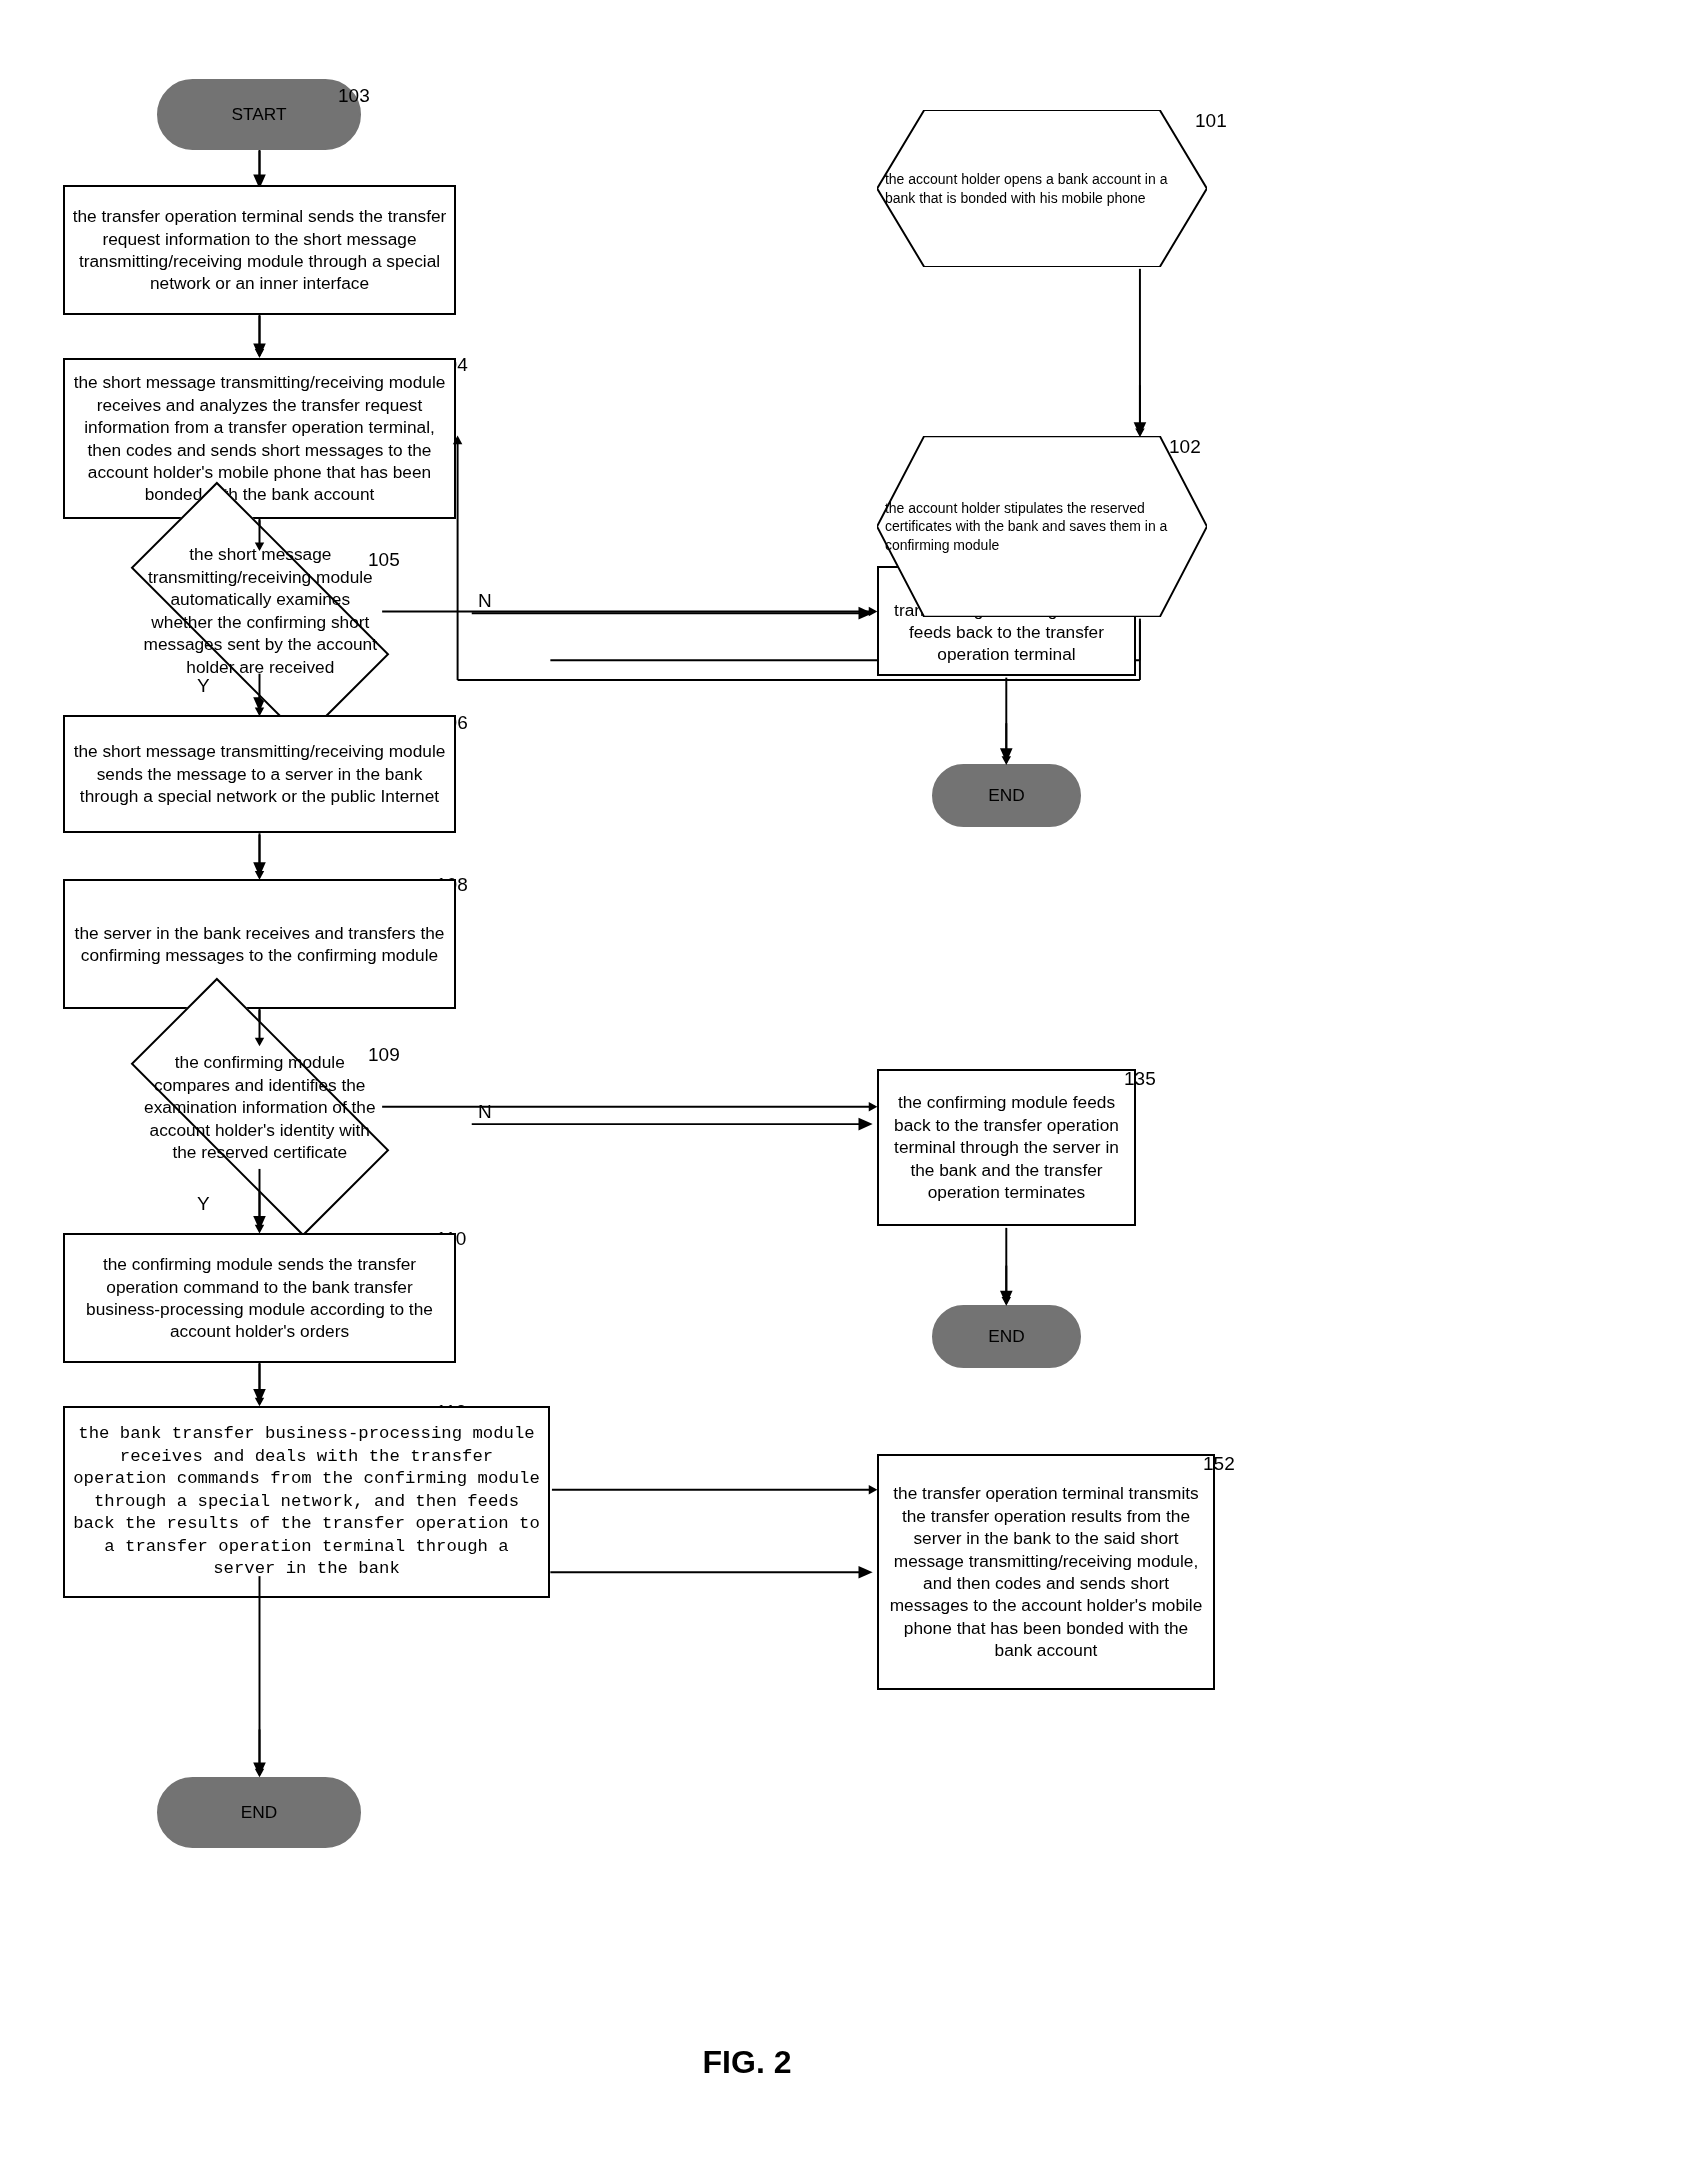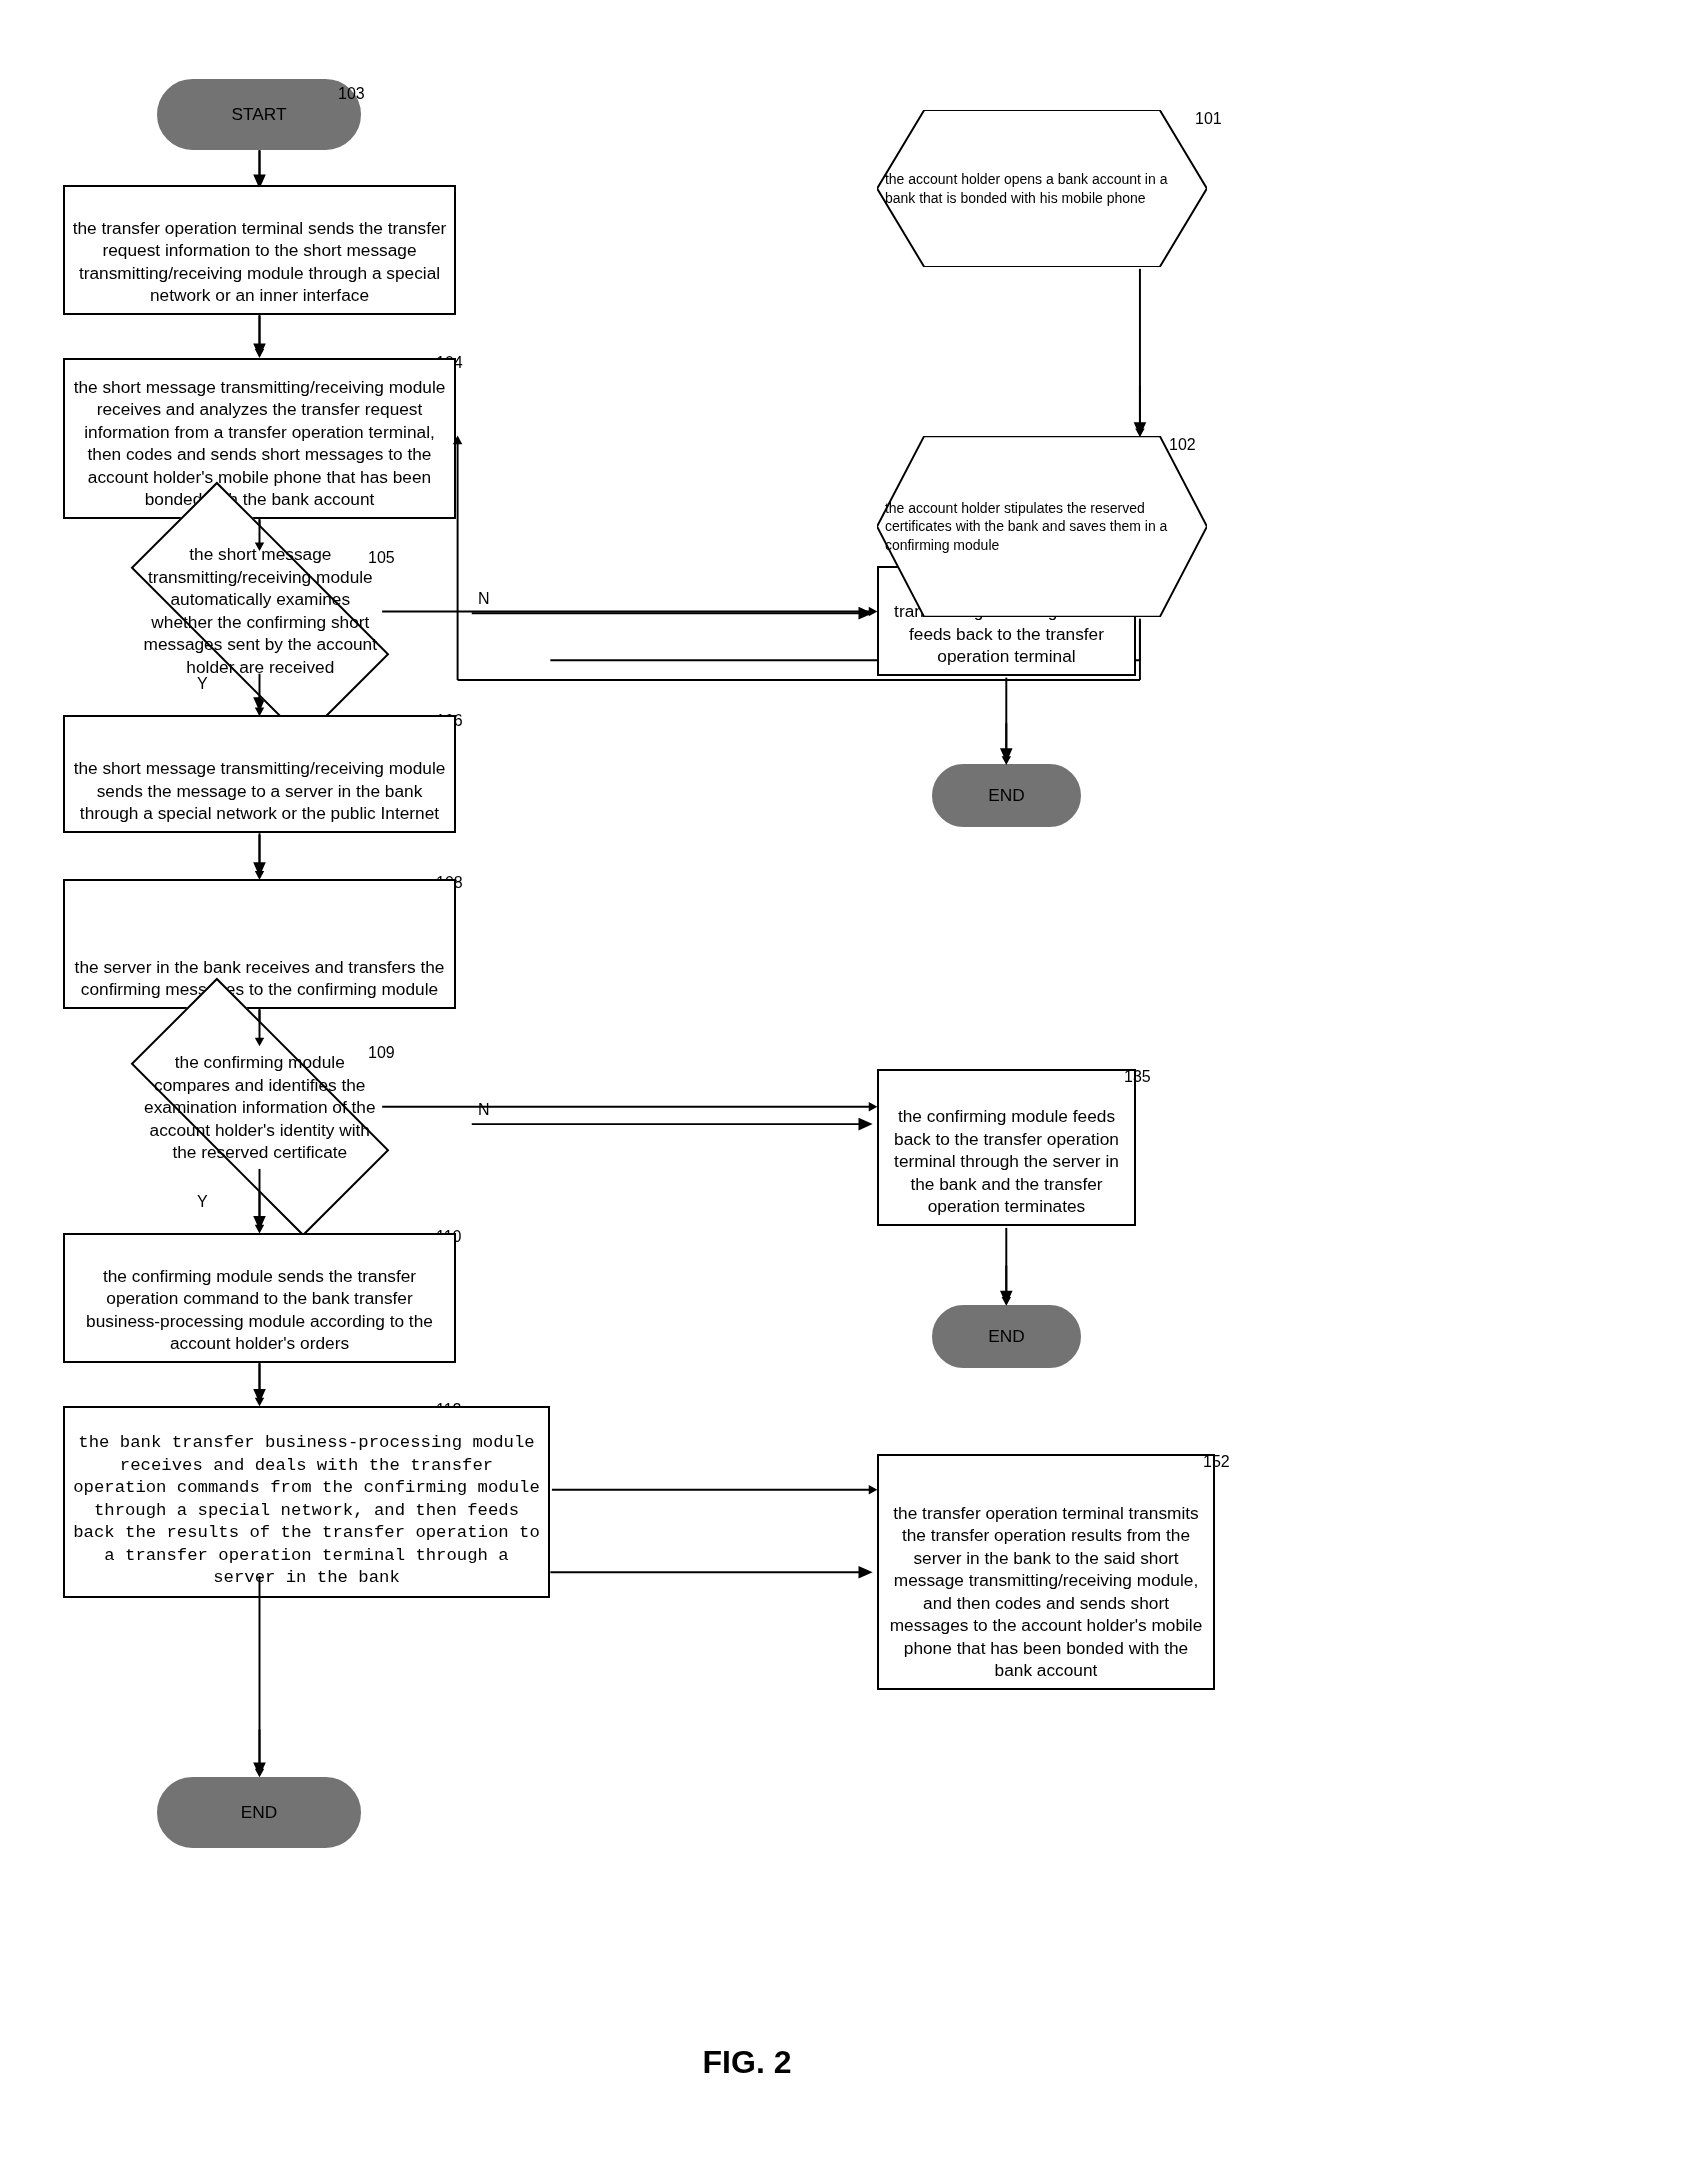--- a/index.html
+++ b/index.html
@@ -28,21 +28,20 @@
       justify-content: center;
       text-align: center;
       line-height: 1.3;
       font-size: 17.3px;
     }
 
     .rect {
       border: 2px solid #000;
       background: #fff;
       padding: 6.3px;
-      align-items: flex-end;
     }
 
     .rounded-rect {
       border: 2px solid #737373;
       border-radius: 31px;
       background: #737373;
       padding: 6.3px;
     }
 
     .diamond {
@@ -71,21 +70,21 @@
 
     .fig-label {
       position: absolute;
       font-size: 32px;
       font-weight: bold;
       text-align: center;
     }
 
     .label-tag {
       position: absolute;
-      font-size: 16px;
+      font-size: 19px;
     }
   </style>
 </head>
 <body>
 
 <div class="diagram-container">
 
   <svg class="arrows-svg" viewBox="0 0 2142 2777" width="1684" height="2183">
 
     <line x1="330" y1="185" x2="330" y2="230" stroke="#000" stroke-width="2.5"></line>

